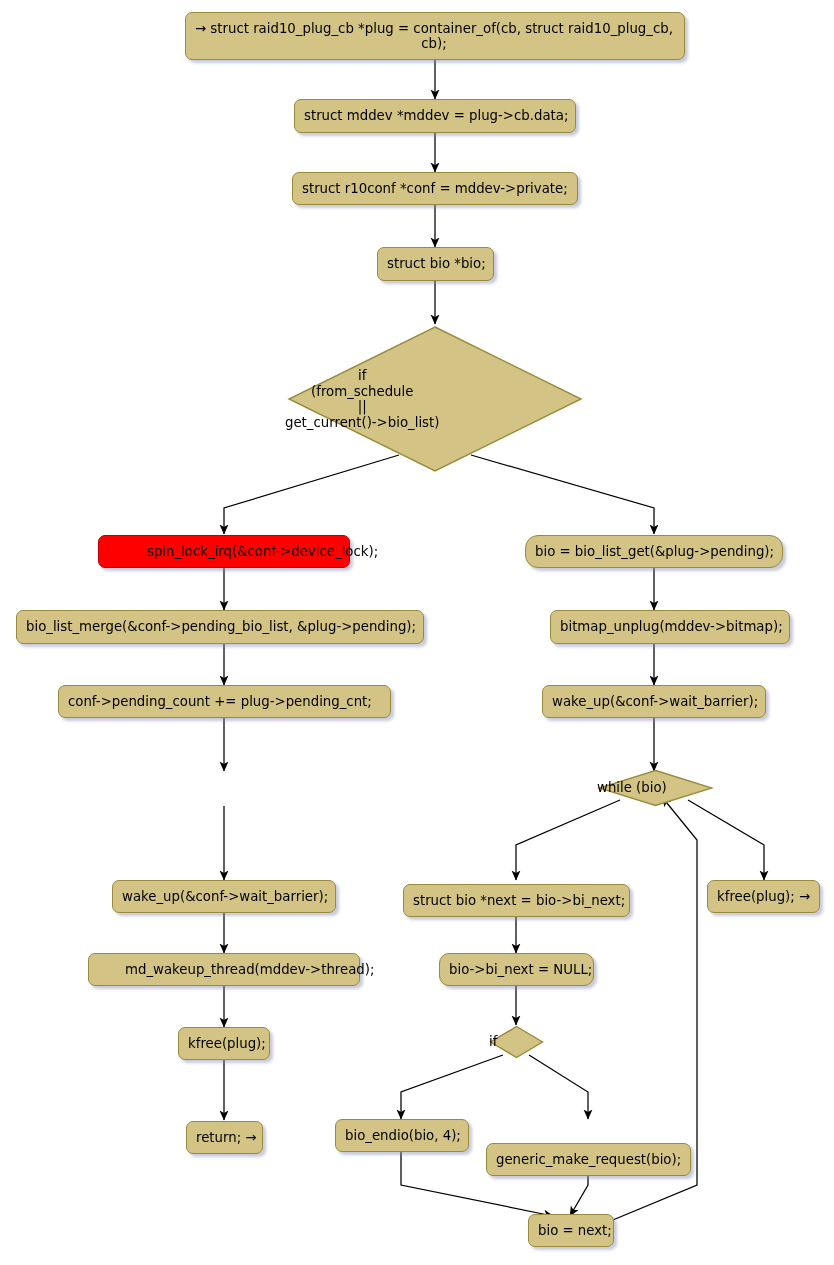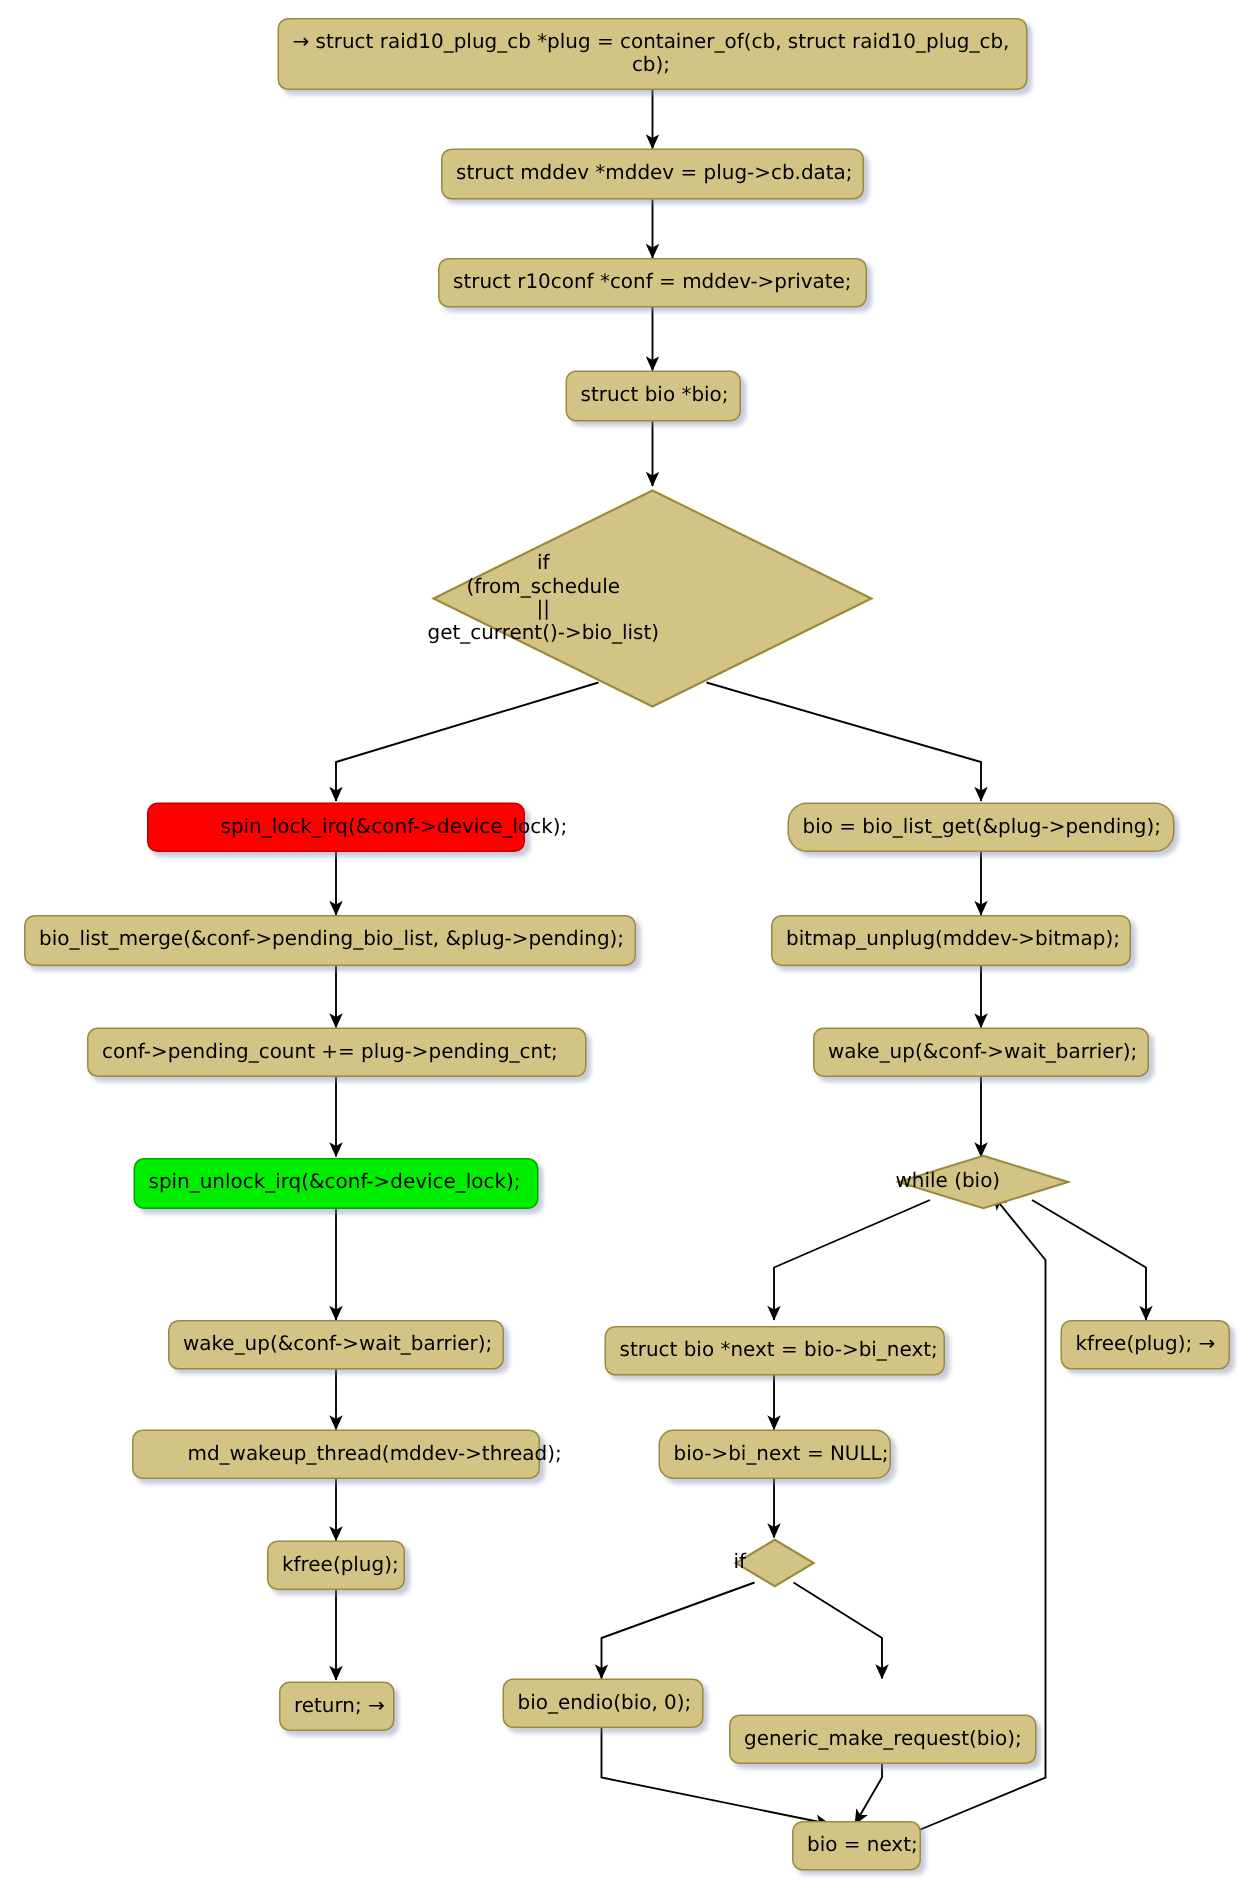--- a/index.html
+++ b/index.html
@@ -137,23 +137,20 @@
   </div>
 
   <div class="node box" style="left:16px; top:610px; width:408px; height:34px;">
     <span>bio_list_merge(&amp;conf-&gt;pending_bio_list, &amp;plug-&gt;pending);</span>
   </div>
 
   <div class="node box" style="left:58px; top:685px; width:333px; height:33px;">
     <span>conf-&gt;pending_count += plug-&gt;pending_cnt;</span>
   </div>
 
-  <div class="node box green" style="left:89px; top:772px; width:270px; height:34px;">
-    <span>spin_unlock_irq(&amp;conf-&gt;device_lock);</span>
-  </div>
 
   <div class="node box" style="left:112px; top:880px; width:224px; height:33px;">
     <span>wake_up(&amp;conf-&gt;wait_barrier);</span>
   </div>
 
   <div class="node box" style="left:88px; top:953px; width:272px; height:33px;padding-left:36px;">
     <span>md_wakeup_thread(mddev-&gt;thread);</span>
   </div>
 
   <div class="node box" style="left:178px; top:1027px; width:92px; height:33px;">
@@ -161,21 +158,21 @@
   </div>
 
   <div class="node box" style="left:186px; top:1121px; width:77px; height:33px;">
     <span>return; →</span>
   </div>
 
   <div class="node box" style="left:525px; top:535px; width:258px; height:33px;border-radius:13px;">
     <span>bio = bio_list_get(&amp;plug-&gt;pending);</span>
   </div>
 
-  <div class="node box" style="left:514px; top:610px; width:240px; height:34px;">
+  <div class="node box" style="left:550px; top:610px; width:240px; height:34px;">
     <span>bitmap_unplug(mddev-&gt;bitmap);</span>
   </div>
 
   <div class="node box" style="left:542px; top:685px; width:224px; height:33px;">
     <span>wake_up(&amp;conf-&gt;wait_barrier);</span>
   </div>
 
   <div class="node diamond" style="left:597px; top:769px; width:117px; height:38px;">
     <svg class="dshape" viewBox="0 0 117 38" preserveAspectRatio="none">
       <polygon points="58.5,1.5 115,19 58.5,36.5 2,19" fill="#D3C486" stroke="#9A8A3C" stroke-width="1.4"></polygon>
@@ -192,21 +189,21 @@
   </div>
 
   <div class="node diamond" style="left:489px; top:1025px; width:55px; height:34px;">
     <svg class="dshape" viewBox="0 0 55 34" preserveAspectRatio="none">
       <polygon points="27.5,1.5 53.5,17 27.5,32.5 1.5,17" fill="#D3C486" stroke="#9A8A3C" stroke-width="1.4"></polygon>
     </svg>
     <span class="dlabel">if</span>
   </div>
 
   <div class="node box" style="left:335px; top:1119px; width:134px; height:33px;">
-    <span>bio_endio(bio, 0);</span>
+    <span>bio_endio(bio, 4);</span>
   </div>
 
   <div class="node box" style="left:486px; top:1119px; width:205px; height:33px;margin-top:24px;">
     <span>generic_make_request(bio);</span>
   </div>
 
   <div class="node box" style="left:528px; top:1214px; width:86px; height:33px;">
     <span>bio = next;</span>
   </div>
 

